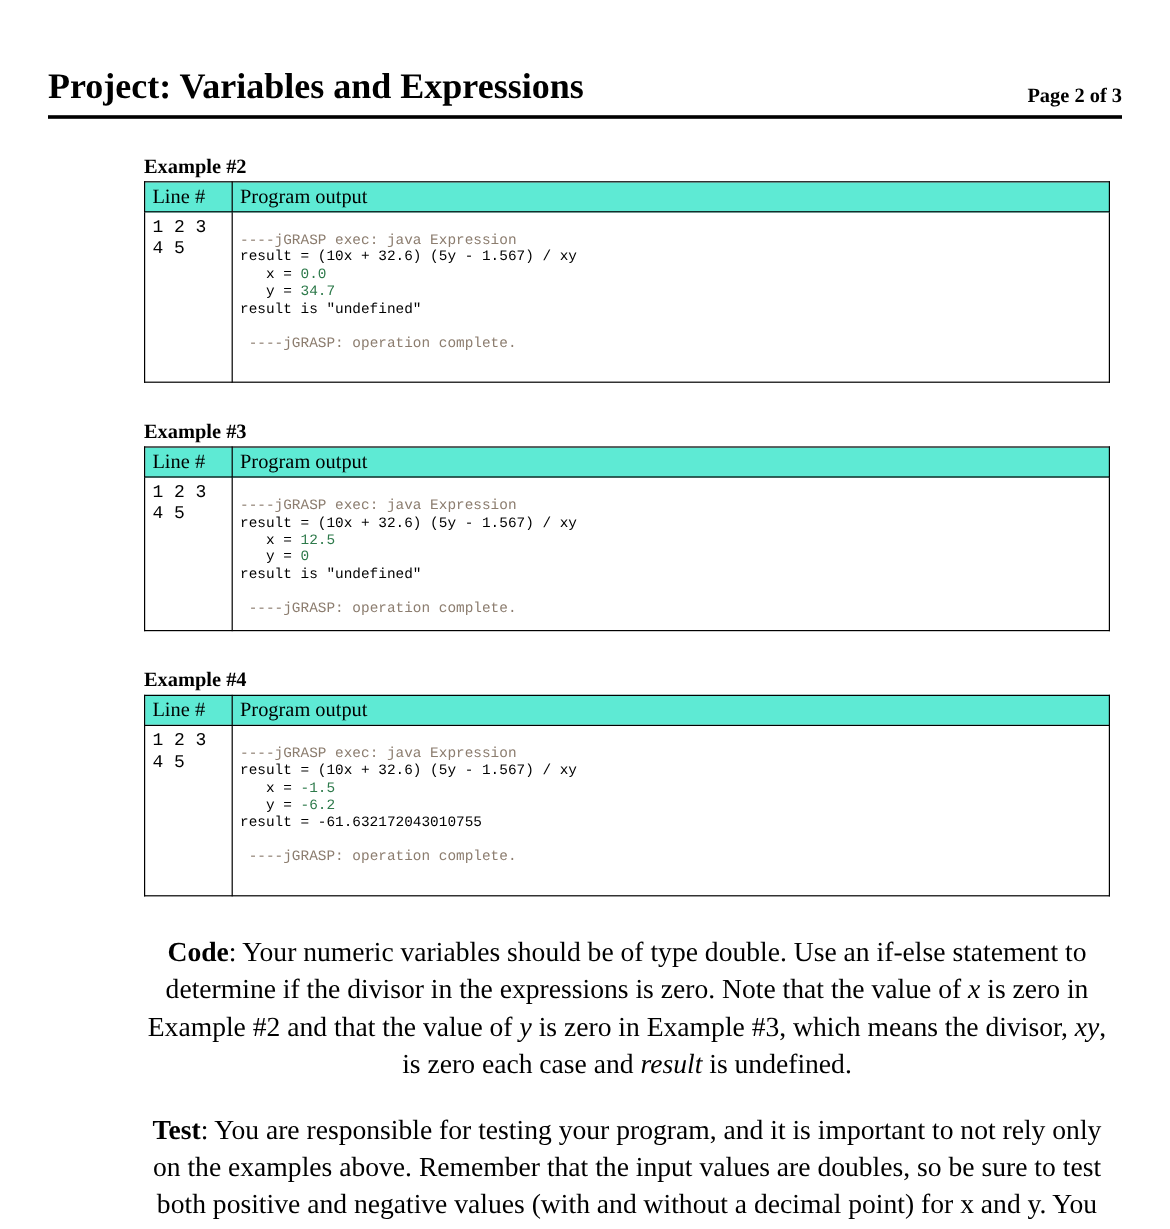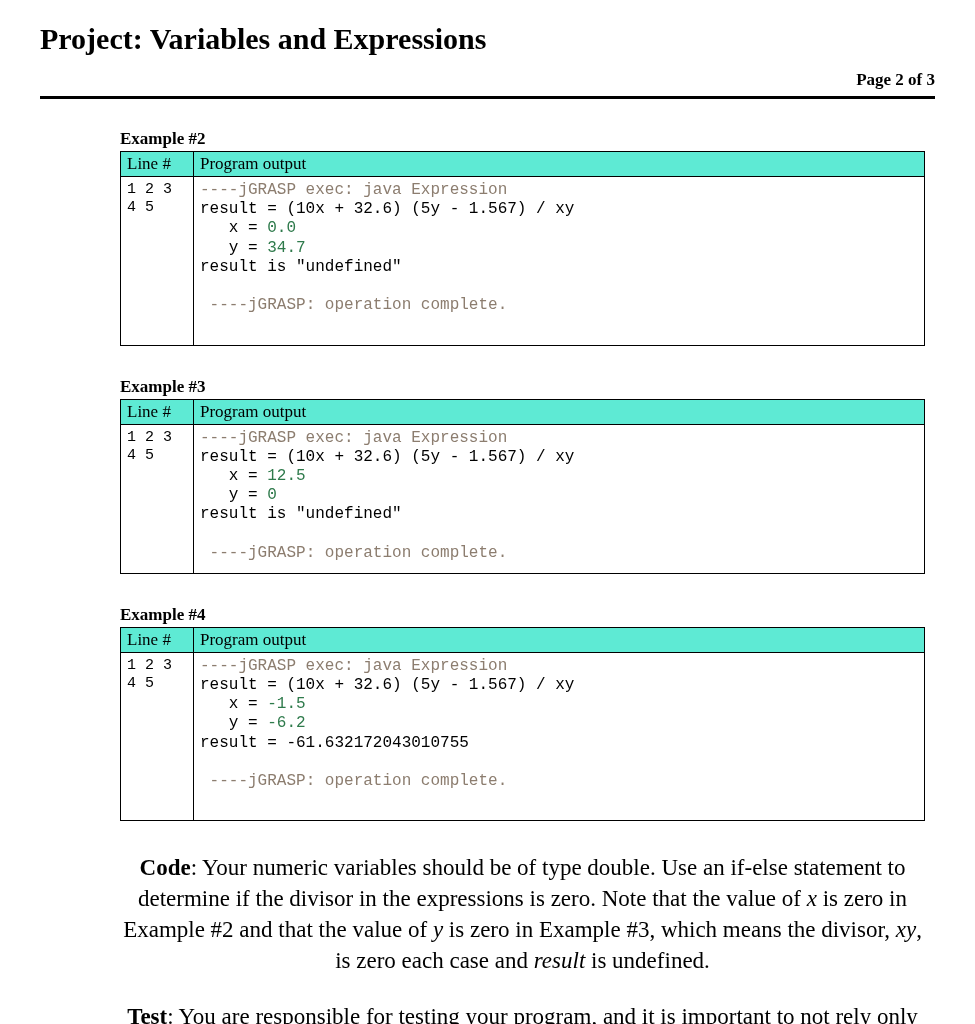--- a/index.html
+++ b/index.html
@@ -7,21 +7,21 @@
     background: #fff;
     margin: 0;
     padding: 22px 40px 40px 40px;
     width: 975px;
     box-sizing: border-box;
     color: #000;
   }
   .header-row {
     display: flex;
     justify-content: space-between;
-    align-items: flex-start;
+    align-items: flex-end;
     border-bottom: 3px solid #000;
     padding-bottom: 6px;
     margin-bottom: 30px;
   }
   .title {
     font-size: 30px;
     font-weight: bold;
   }
   .pageof {
     font-size: 17px;
@@ -63,22 +63,22 @@
   }
   table.example td.lineno {
     width: 60px;
     font-family: "Courier New", monospace;
     font-size: 15px;
     padding: 4px 6px 10px 6px;
     line-height: 1.2;
   }
   table.example td.output {
     font-family: "Courier New", monospace;
-    font-size: 16px;
-    padding: 4px 6px 10px 6px;
+    font-size: 12px;
+    padding: 16px 6px 10px 6px;
     line-height: 1.2;
     white-space: pre;
   }
   .jg-grey { color: #8C7D6F; }
   .jg-green { color: #2E7A4B; }
   .body-para {
     font-size: 23px;
     line-height: 1.35;
     margin-bottom: 24px;
     text-align: center;

